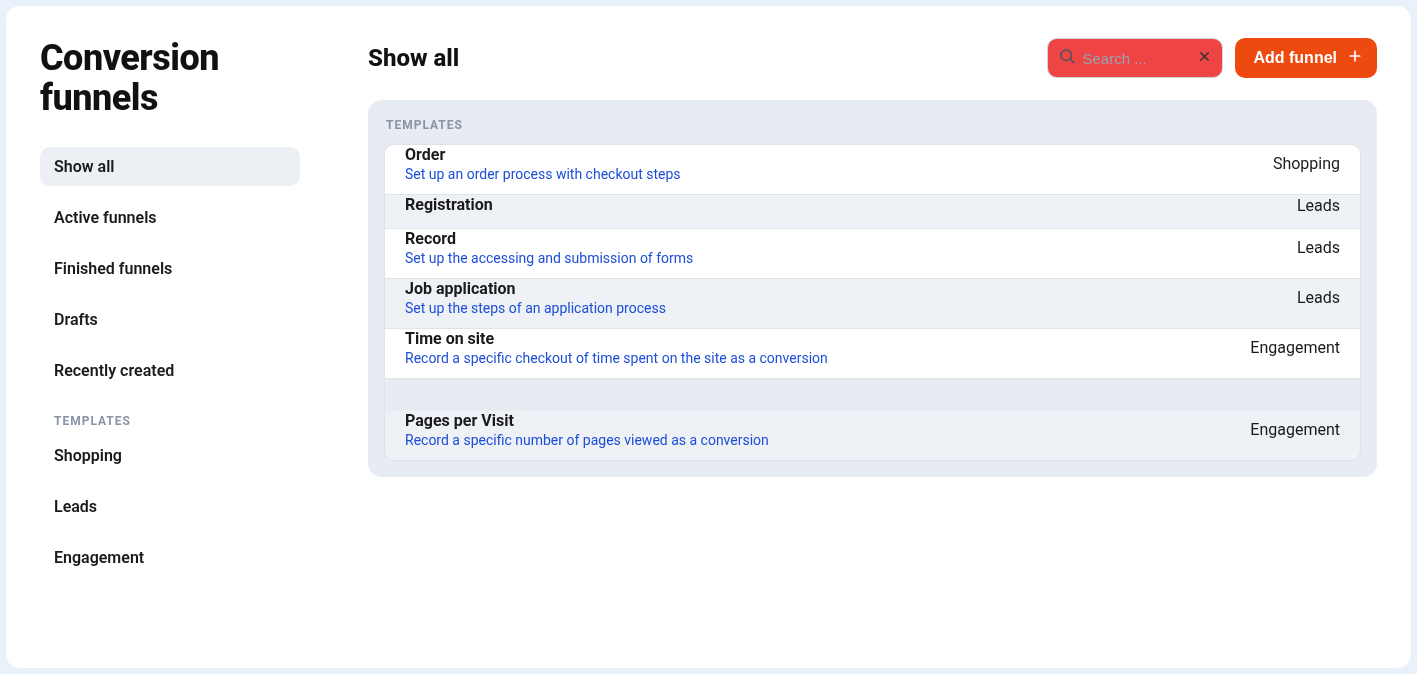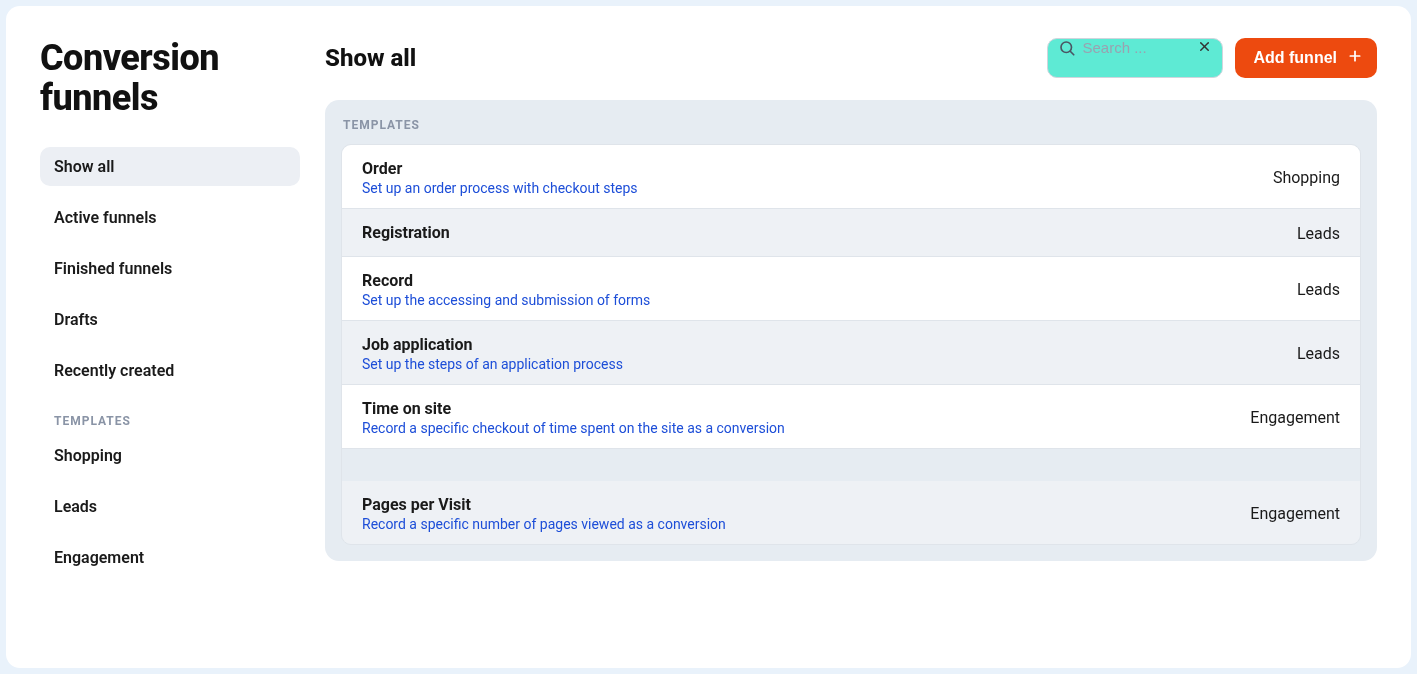--- a/index.html
+++ b/index.html
@@ -14,21 +14,21 @@
     width: 1417px;
     height: 674px;
   }
   .app-frame {
     background: #ffffff;
     border-radius: 14px;
     width: 100%;
     height: 100%;
     padding: 32px 34px 24px 34px;
     display: flex;
-    gap: 25px;
+    gap: 68px;
   }
   .sidebar {
     width: 260px;
     flex-shrink: 0;
   }
   .sidebar h1 {
     font-size: 36px;
     font-weight: 800;
     line-height: 1.12;
     letter-spacing: -0.5px;
@@ -74,27 +74,27 @@
     color: #111;
   }
   .topbar-right {
     display: flex;
     align-items: center;
     gap: 12px;
   }
   .search-wrap {
     position: relative;
     display: flex;
-    align-items: flex-start;
+    align-items: center;
     border: 1px solid #d0d5dd;
     border-radius: 10px;
     height: 40px;
     width: 176px;
     padding: 0 10px;
-    background: #5eead4;
+    background: #ef4444;
   }
   .search-wrap input {
     border: none;
     outline: none;
     font-size: 15px;
     color: #333;
     width: 100%;
     padding: 0 6px;
     background: transparent;
   }
@@ -140,21 +140,21 @@
   }
   .template-list {
     border: 1px solid #dfe4ea;
     border-radius: 10px;
     overflow: hidden;
   }
   .template-row {
     display: flex;
     align-items: center;
     justify-content: space-between;
-    padding: 14px 20px 12px 20px;
+    padding: 0 20px 12px 20px;
     border-bottom: 1px solid #dfe4ea;
     cursor: pointer;
   }
   .template-row:last-child {
     border-bottom: none;
     margin-top: 32px;
   }
   .template-row.light {
     background: #ffffff;
   }

